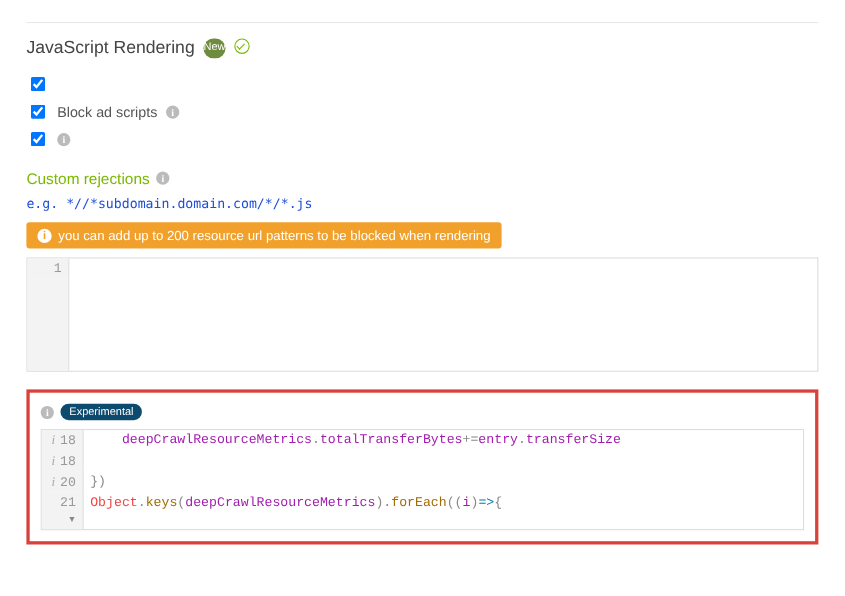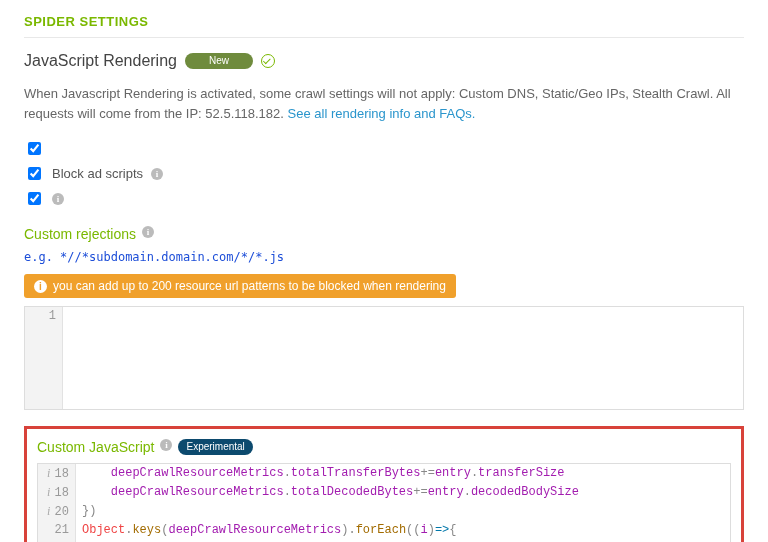--- a/index.html
+++ b/index.html
@@ -15,30 +15,29 @@
   .page-header {
     color: #7ab800;
     font-size: 13px;
     font-weight: 600;
     letter-spacing: 0.5px;
     margin-bottom: 8px;
   }
   .hr { border-top: 1px solid #e8e8e8; margin: 6px 0 14px 0; }
   .subheader {
     display: flex;
-    align-items: center;
     gap: 8px;
     margin-bottom: 14px;
   }
   .subheader-title { color: #444; font-size: 16px; }
   .badge {
     background: #6f8b3d;
     color: #fff;
     font-size: 10px;
-    padding: 2px 24px;
+    padding: 2px 0;
     border-radius: 9px;
     line-height: 1.2;
   }
   .check-icon {
     width: 14px; height: 14px;
     border: 1.5px solid #7ab800;
     border-radius: 50%;
     display: inline-flex;
     align-items: center;
     justify-content: center;
@@ -61,21 +60,21 @@
     display: inline-flex; align-items: center; justify-content: center;
     width: 12px; height: 12px; border-radius: 50%;
     background: #bbb; color: #fff; font-size: 9px; font-weight: 700;
     font-family: Georgia, serif;
     cursor: help;
   }
   .section-title {
     color: #7ab800;
     font-size: 14px;
     margin: 18px 0 8px 0;
-    display: flex; gap: 6px;
+    display: flex; align-items: center; gap: 6px;
   }
   .example-line {
     font-family: monospace;
     color: #1d4ed8;
     font-size: 12px;
     margin-bottom: 10px;
   }
   .alert {
     display: inline-flex; align-items: center; gap: 6px;
     background: #f0a02b;
@@ -129,32 +128,28 @@
   .js-section .section-title { margin-top: 2px; }
   .badge-grey {
     background: #0c4a6e; color: #fff;
     font-size: 10px; padding: 2px 8px; border-radius: 9px;
   }
 </style>
 </head>
 <body>
 
 <div class="page">
-  <div class="page-header">SPIDER SETTINGS</div>
   <div class="hr"></div>
 
   <div class="subheader">
     <span class="subheader-title">JavaScript Rendering</span>
     <span class="badge">New</span>
     <span class="check-icon"></span>
   </div>
 
-  <div class="paragraph">
-    <span>When Javascript Rendering is activated, some crawl settings will not apply: Custom DNS, Static/Geo IPs, Stealth Crawl. All requests will come from the IP: 52.5.118.182. </span><a class="link">See all rendering info and FAQs.</a>
-  </div>
 
   <div id="checkboxes">
       <div class="checkbox-row">
         <input type="checkbox" class="cb" checked="" style="">
       </div>
       <div class="checkbox-row">
         <input type="checkbox" class="cb" checked="" style="">
         <span>Block ad scripts</span>
         <span class="info-icon">i</span>
       </div>
@@ -178,32 +173,30 @@
       <div class="gutter">1</div>
       <div class="code"></div>
     </div>
     <div class="editor-space">
         <div class="gutter"></div>
       </div>
   </div>
 
   <div class="js-section">
     <div class="section-title">
-      <span>Custom JavaScript</span>
       <span class="info-icon">i</span>
       <span class="badge-grey">Experimental</span>
     </div>
     <div class="code-editor" id="js-editor">
         <div class="code-row">
           <div class="gutter"><span class="bp">i</span><span>18</span></div>
           <div class="code"><span class="tok-plain">    deepCrawlResourceMetrics</span><span class="tok-punc">.</span><span class="tok-plain">totalTransferBytes</span><span class="tok-punc">+=</span><span class="tok-plain">entry</span><span class="tok-punc">.</span><span class="tok-plain">transferSize</span></div>
         </div>
         <div class="code-row">
           <div class="gutter"><span class="bp">i</span><span>18</span></div>
-          <div class="code"><span class="tok-plain">    deepCrawlResourceMetrics</span><span class="tok-punc">.</span><span class="tok-plain">totalDecodedBytes</span><span class="tok-punc">+=</span><span class="tok-plain">entry</span><span class="tok-punc">.</span><span class="tok-plain">decodedBodySize</span></div>
         </div>
         <div class="code-row">
           <div class="gutter"><span class="bp">i</span><span>20</span></div>
           <div class="code"><span class="tok-punc">})</span></div>
         </div>
         <div class="code-row">
           <div class="gutter"><span class="bp"></span><span>21</span><span style="color: rgb(136, 136, 136);"> ▾</span></div>
           <div class="code"><span class="tok-obj">Object</span><span class="tok-punc">.</span><span class="tok-func">keys</span><span class="tok-punc">(</span><span class="tok-plain">deepCrawlResourceMetrics</span><span class="tok-punc">).</span><span class="tok-func">forEach</span><span class="tok-punc">((</span><span class="tok-plain">i</span><span class="tok-punc">)</span><span class="tok-key">=&gt;</span><span class="tok-punc">{</span></div>
         </div>
       </div>

